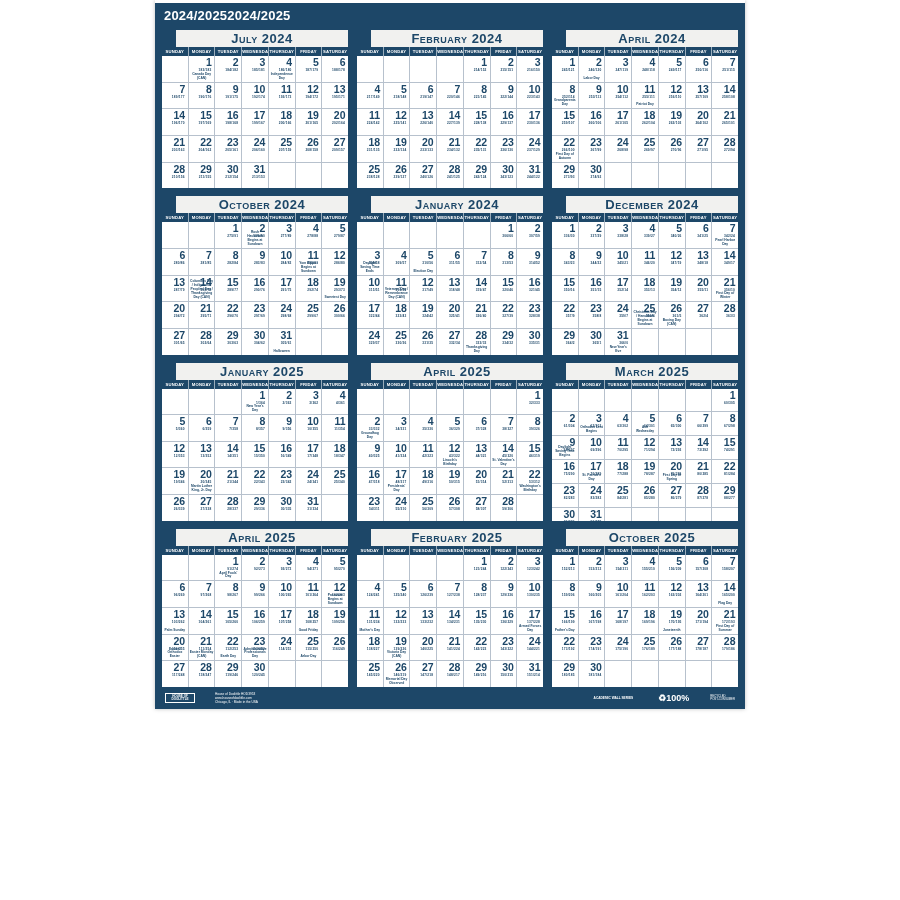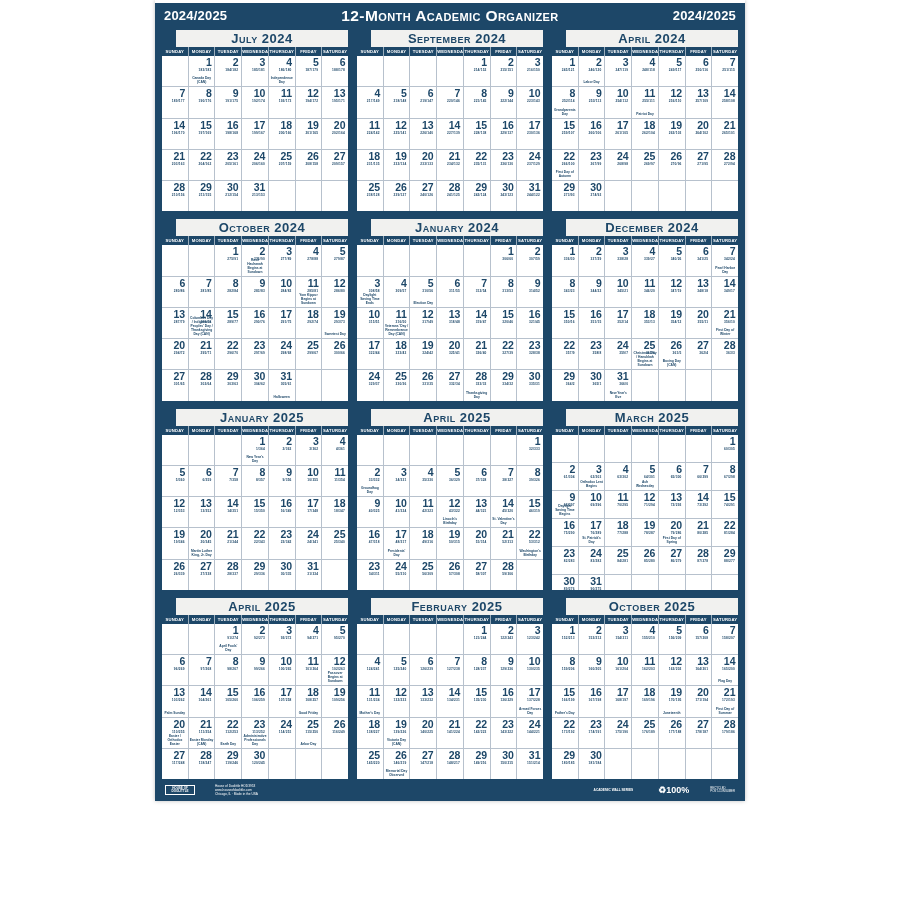--- a/index.html
+++ b/index.html
@@ -1,20 +1,20 @@
 <!DOCTYPE html>
 <html style="--navy: #1d4768; --titlebar: #f1f1ef; --grid: #b7c1cd; --paper: #ffffff;"><head>
 <meta charset="utf-8">
 <style>
   :root{
     --navy:#1d4768; --titlebar:#f1f1ef; --grid:#b7c1cd; --paper:#ffffff;
   }
   html,body{margin:0;padding:0;}
   body{width:900px;height:900px;background:#ffffff;font-family:"Liberation Sans", sans-serif;position:relative;overflow:hidden;}
-  .poster{position:absolute;left:155px;top:0;width:590px;height:801px;background:var(--navy);display:flex;flex-direction:column;box-shadow:0 0 4px rgba(0,0,0,.25);}
+  .poster{position:absolute;left:155px;top:0;width:590px;height:709px;background:var(--navy);display:flex;flex-direction:column;box-shadow:0 0 4px rgba(0,0,0,.25);}
   .paper-edge{height:3px;background:#fff;}
   .hdr{height:25px;display:flex;align-items:center;color:#fff;padding:0 9px;}
   .hdr .years{font-size:13px;font-weight:bold;letter-spacing:.2px;}
   .hdr .title{flex:1;text-align:center;font-size:15.5px;font-weight:bold;font-variant:small-caps;letter-spacing:.4px;}
   .months{flex:1;display:grid;grid-template-columns:repeat(3,1fr);grid-auto-rows:1fr;gap:8px 9px;padding:2px 7px 0 7px;}
   .month{display:flex;flex-direction:column;min-height:0;}
   .month-title{background:var(--titlebar);color:var(--navy);font-weight:bold;font-size:13px;font-variant:small-caps;text-align:center;height:17px;line-height:17px;letter-spacing:.5px;margin-left:14px;}
   .day-header{display:flex;height:9px;background:var(--navy);}
   .day-header span{flex:1;color:#fff;font-size:4.2px;font-weight:bold;text-transform:uppercase;text-align:center;line-height:10px;border-left:1px solid rgba(255,255,255,.55);letter-spacing:.2px;overflow:hidden;}
   .day-header span:first-child{border-left:none;}
@@ -36,21 +36,20 @@
   .recycle-lines{font-size:2.8px;line-height:1.25;margin-left:1px;}
 </style>
 </head>
 <body>
 
 <div class="poster">
   <div class="paper-edge"></div>
 
   <div class="hdr">
     <span class="years">2024/2025</span>
-    <span class="title">12-Month Academic Organizer</span>
     <span class="years">2024/2025</span>
   </div>
 
   <div class="months" id="months-area">
       <div class="month">
         <div class="month-title">July 2024</div>
         <div class="day-header">
           <span>Sunday</span>
           <span>Monday</span>
           <span>Tuesday</span>
@@ -196,21 +195,21 @@
               <div class="date-num">31</div>
               <div class="julian">213/153</div>
             </div>
             <div class="cell"></div>
             <div class="cell"></div>
             <div class="cell"></div>
           </div>
         </div>
       </div>
       <div class="month">
-        <div class="month-title">September 2024</div>
+        <div class="month-title">February 2024</div>
         <div class="day-header">
           <span>Sunday</span>
           <span>Monday</span>
           <span>Tuesday</span>
           <span>Wednesday</span>
           <span>Thursday</span>
           <span>Friday</span>
           <span>Saturday</span>
         </div>
         <div class="grid">

